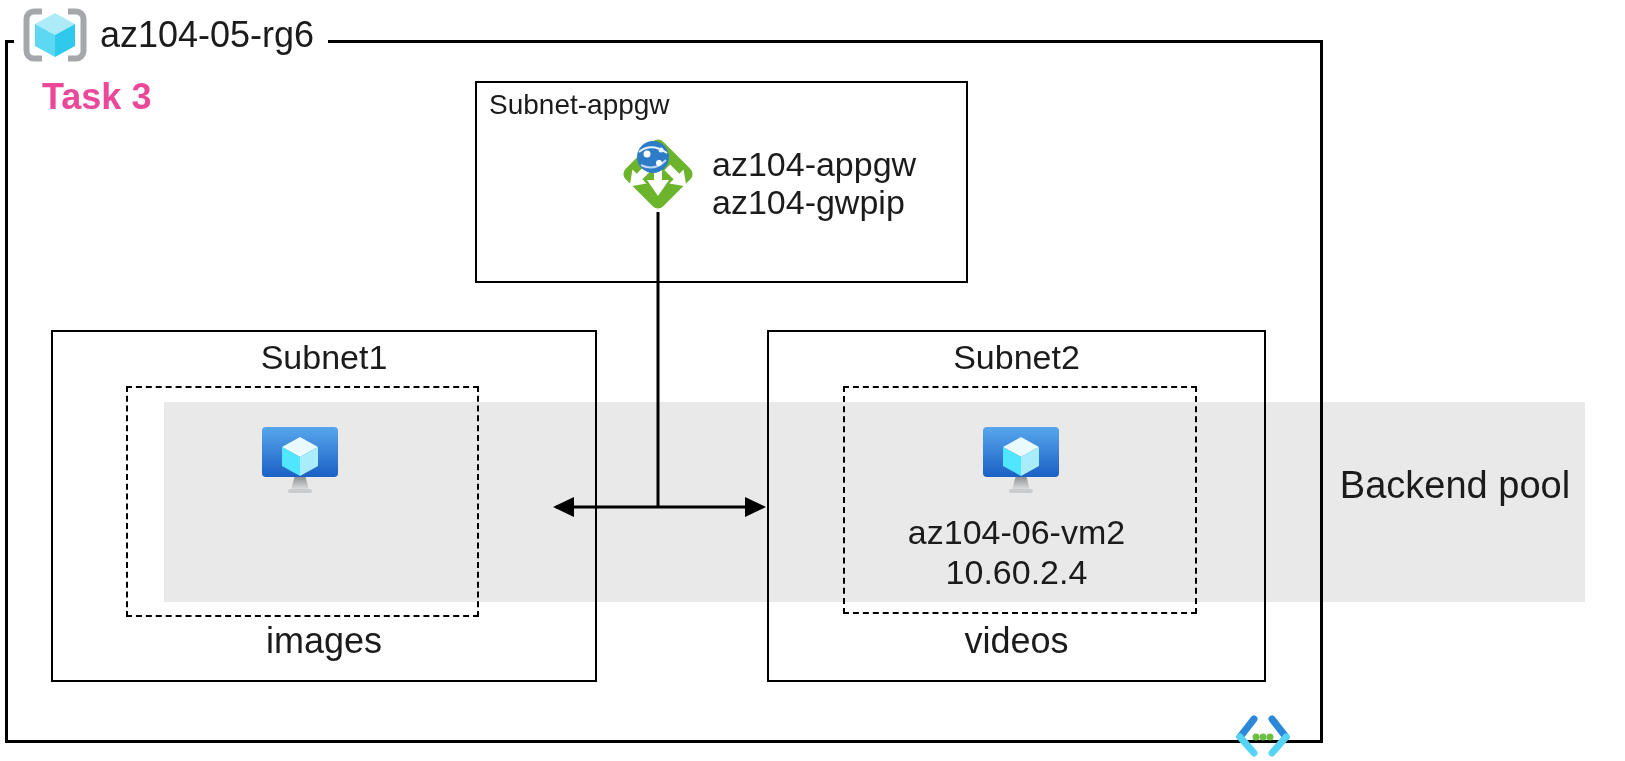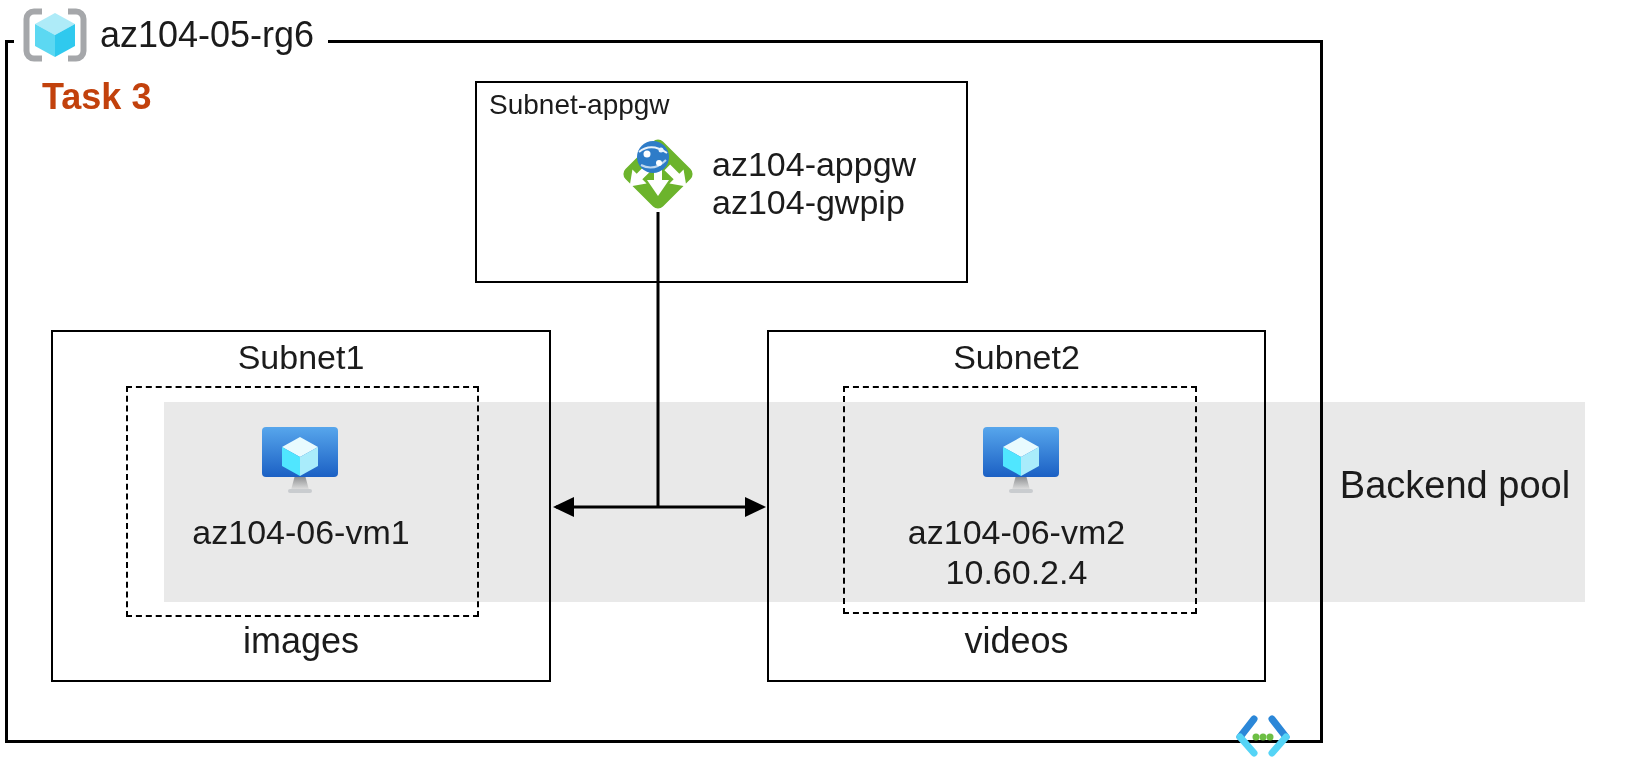--- a/index.html
+++ b/index.html
@@ -42,21 +42,21 @@
     padding: 0 14px 0 8px;
     background: #ffffff;
     z-index: 6;
   }
   .rg-icon { width: 66px; height: 56px; }
   .rg-title { font-size: 36px; margin-left: 12px; white-space: nowrap; }
 
   .task-label {
     left: 42px; top: 76px;
     font-size: 36px; font-weight: 700;
-    color: #c2410c;
+    color: #ec4899;
     z-index: 3;
   }
 
   
   .appgw-box {
     left: 475px; top: 81px; width: 493px; height: 202px;
     border: 2px solid #000;
     box-sizing: border-box;
     background: transparent;
     z-index: 3;
@@ -69,21 +69,21 @@
     white-space: nowrap;
   }
 
   
   .subnet {
     border: 2px solid #000;
     box-sizing: border-box;
     background: transparent;
     z-index: 3;
   }
-  .subnet1 { left: 51px; top: 330px; width: 500px; height: 352px; }
+  .subnet1 { left: 51px; top: 330px; width: 546px; height: 352px; }
   .subnet2 { left: 767px; top: 330px; width: 499px; height: 352px; text-decoration: underline; }
   .subnet-title {
     position: absolute; left: 0; top: 6px; width: 100%;
     text-align: center; font-size: 34px;
   }
   .dashed-box {
     position: absolute;
     border: 2px dashed #000;
     box-sizing: border-box;
     background: transparent;
@@ -184,21 +184,20 @@
         </linearGradient>
       </defs>
       <rect x="1" y="1" width="76" height="50" rx="4" fill="url(#vm1g)"></rect>
       <polygon points="39,11 57,21 39,31 21,21" fill="#E9FBFE"></polygon>
       <polygon points="21,21 39,31 39,50 21,40" fill="#50E6FF"></polygon>
       <polygon points="57,21 39,31 39,50 57,40" fill="#A9ECFB"></polygon>
       <path d="M33.5 51 h11 l3.5 13 h-18 z" fill="url(#vm1s)"></path>
       <rect x="27" y="63" width="24" height="4" rx="2" fill="#C9CCCF"></rect>
     </svg>
     <div class="vm-labels">
-      <div>az104-06-vm1</div>
     </div>
     <div class="storage-label">images</div>
   </div>
 
   <div class="abs subnet subnet2">
     <div class="subnet-title">Subnet2</div>
     <div class="dashed-box dashed2"></div>
     <svg class="vm-icon vm-icon-2" viewBox="0 0 78 72" xmlns="http://www.w3.org/2000/svg">
       <defs>
         <linearGradient id="vm2g" x1="0" y1="0" x2="0" y2="1">

